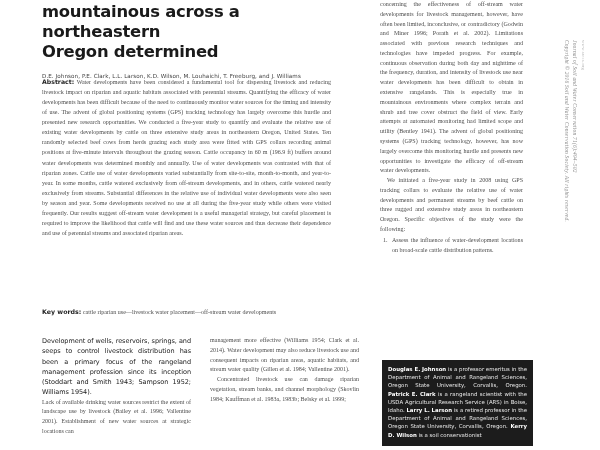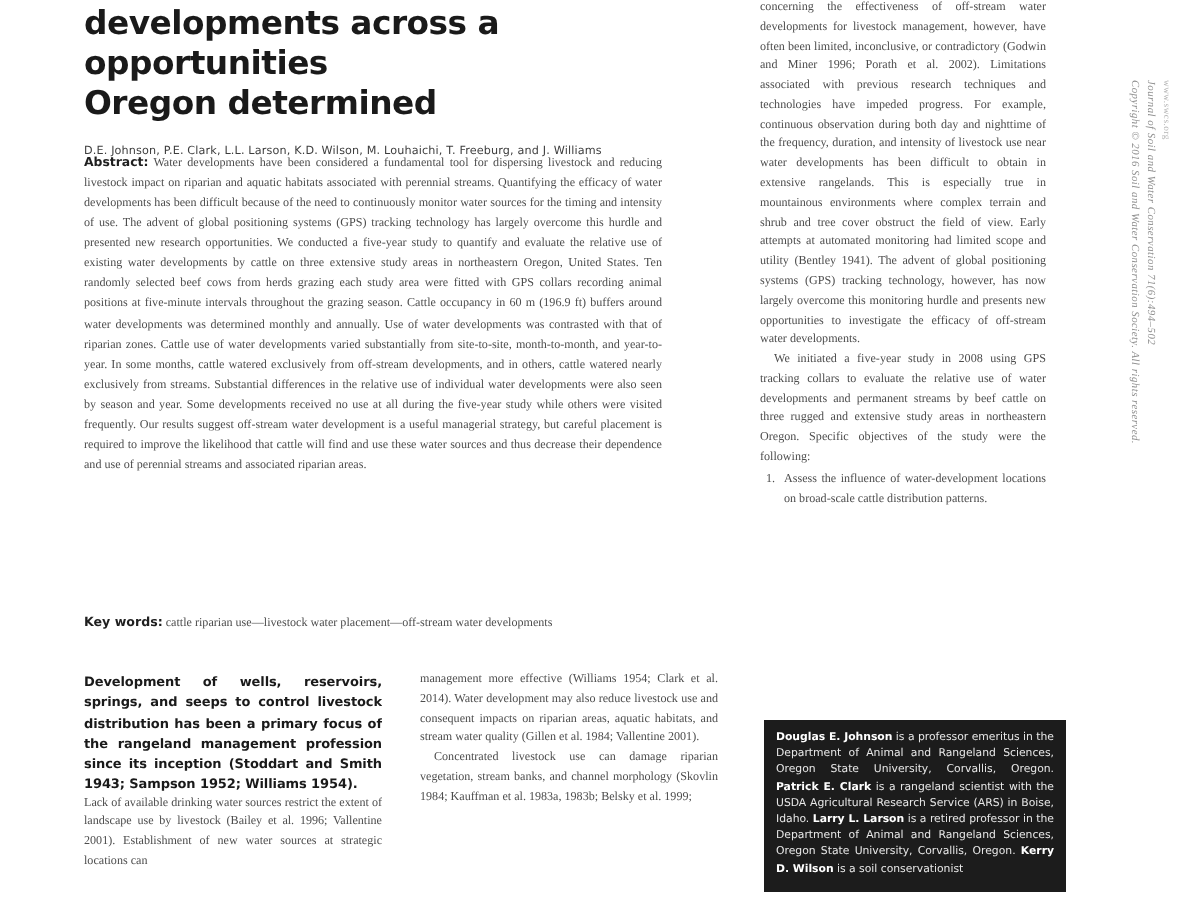--- a/index.html
+++ b/index.html
@@ -169,21 +169,21 @@
     width: 149px;
     height: 114px;
     overflow: hidden;
   }
   .col-left { left: 0; }
   .col-mid  { left: 168px; }
 
   .lede {
     margin: 0;
     font-family: "DejaVu Sans", sans-serif;
-    font-weight: bold;
+    font-weight: normal;
     font-size: 6.5px;
     line-height: 1.58;
     text-align: justify;
     color: #1a1a1a;
     letter-spacing: -0.05px;
   }
   .body-para {
     margin: 0;
     font-size: 6.05px;
     line-height: 1.62;
@@ -223,21 +223,21 @@
 </style>
 </head>
 <body>
 
 <div id="page">
 
   <div class="top-region">
 
     <div class="title-block">
       <h1 class="doc-title">
-        <span>developments across a opportunities</span><br>
+        <span>mountainous across a northeastern</span><br>
         <span>Oregon determined</span>
       </h1>
       <div class="authors">D.E. Johnson, P.E. Clark, L.L. Larson, K.D. Wilson, M. Louhaichi, T. Freeburg, and J. Williams</div>
     </div>
 
     <div class="abstract-block">
       <p class="abstract-body"><span class="lead">Abstract:</span><span> Water developments have been considered a fundamental tool for dispersing livestock and reducing livestock impact on riparian and aquatic habitats associated with perennial streams. Quantifying the efficacy of water developments has been difficult because of the need to continuously monitor water sources for the timing and intensity of use. The advent of global positioning systems (GPS) tracking technology has largely overcome this hurdle and presented new research opportunities. We conducted a five-year study to quantify and evaluate the relative use of existing water developments by cattle on three extensive study areas in northeastern Oregon, United States. Ten randomly selected beef cows from herds grazing each study area were fitted with GPS collars recording animal positions at five-minute intervals throughout the grazing season. Cattle occupancy in 60 m (196.9 ft) buffers around water developments was determined monthly and annually. Use of water developments was contrasted with that of riparian zones. Cattle use of water developments varied substantially from site-to-site, month-to-month, and year-to-year. In some months, cattle watered exclusively from off-stream developments, and in others, cattle watered nearly exclusively from streams. Substantial differences in the relative use of individual water developments were also seen by season and year. Some developments received no use at all during the five-year study while others were visited frequently. Our results suggest off-stream water development is a useful managerial strategy, but careful placement is required to improve the likelihood that cattle will find and use these water sources and thus decrease their dependence and use of perennial streams and associated riparian areas.</span></p>
     </div>
 
     <div class="keywords-block">

